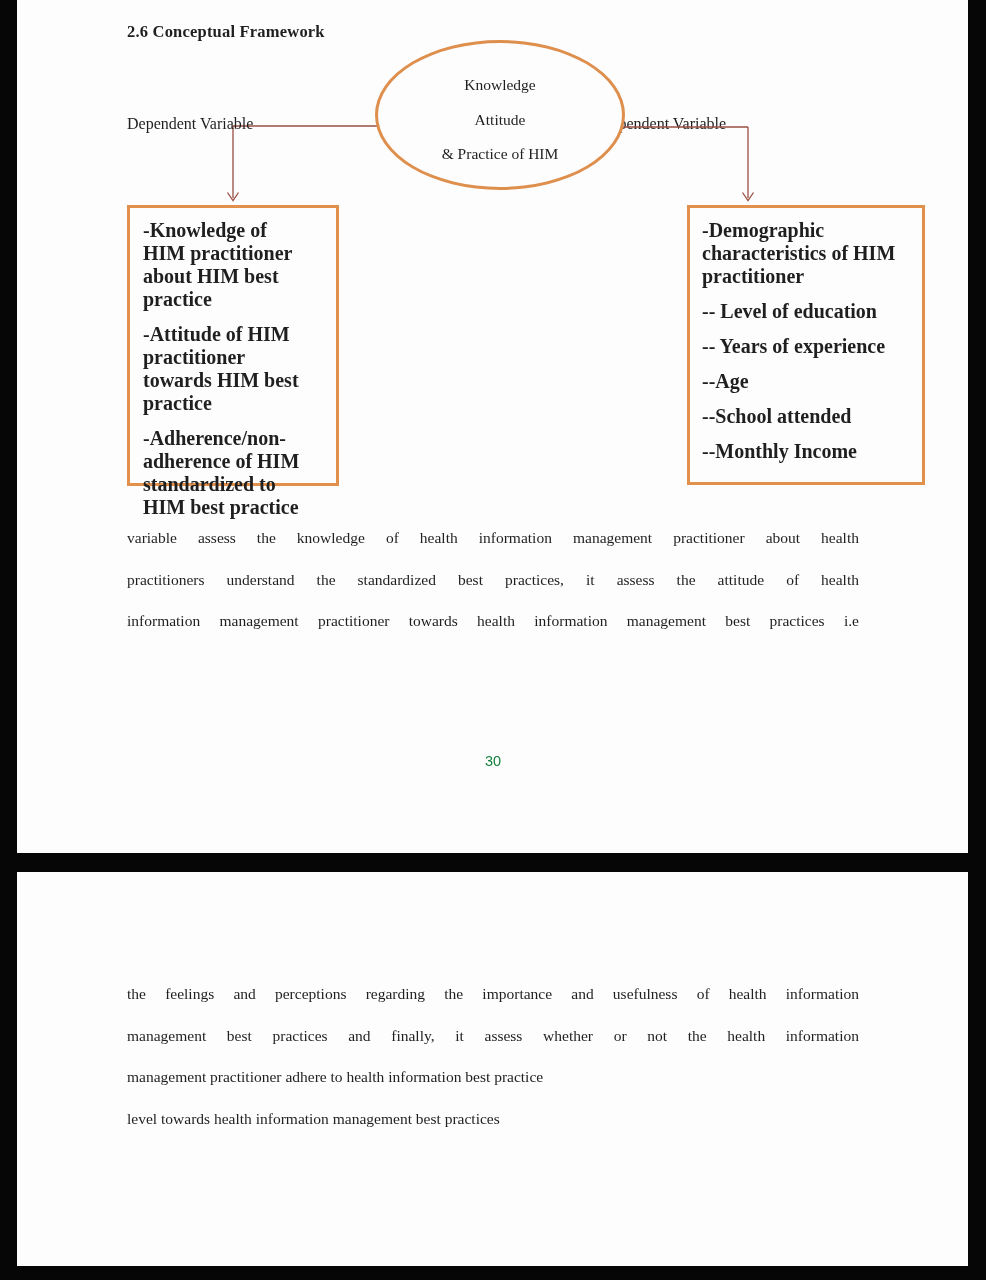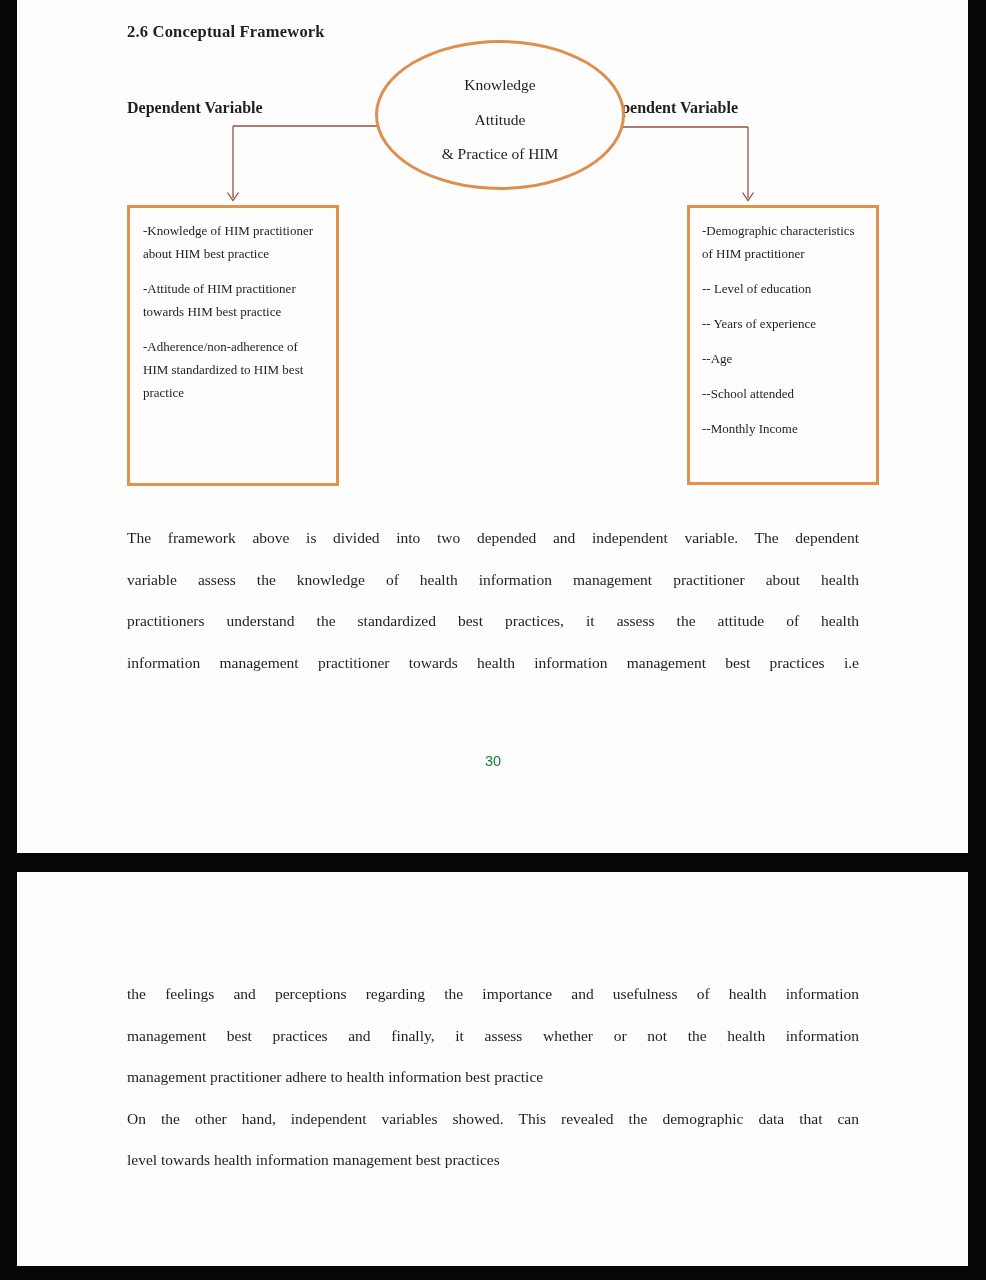--- a/index.html
+++ b/index.html
@@ -20,22 +20,23 @@
   #page1 { top:0; height:853px; }
   #page2 { top:872px; height:394px; }
   .abs { position:absolute; }
 
   .heading {
     left:110px; top:22px;
     font-size:16.5px; font-weight:bold;
     letter-spacing:0.2px;
   }
   .var-label {
-    font-size:16px; font-weight:bold;
+    font-size:16px; font-weight:normal;
     white-space:nowrap;
+    margin-top:16px;
   }
   #dep-label { left:110px; top:99px; z-index:2; }
   #indep-label { left:573px; top:99px; z-index:1; }
 
   #connector-svg {
     left:0; top:0; width:951px; height:853px; z-index:1;
   }
 
   #kap-ellipse {
     left:358px; top:40px;
@@ -45,33 +46,34 @@
     background:#fdfdfd;
     z-index:3;
     text-align:center;
     padding-top:25px;
     font-size:15.5px;
   }
   #kap-ellipse .eline { line-height:34.5px; }
 
   .frame-box {
     border:3px solid #e2914d;
-    font-size:13px;
+    font-size:20px;
     line-height:23px;
     z-index:2;
     background:#fdfdfd;
+    font-weight:bold;
   }
   #dependent-box {
     left:110px; top:205px;
     width:212px; height:281px;
     padding:11px 22px 0 13px;
   }
   #independent-box {
     left:670px; top:205px;
-    width:192px; height:280px;
+    width:238px; height:280px;
     padding:11px 14px 0 12px;
   }
   .box-item { margin-bottom:12px; }
 
   .para {
     left:110px; width:732px;
     font-size:15.5px;
   }
   .tline {
     height:41.5px; line-height:41.5px;
@@ -129,30 +131,28 @@
   <div class="abs frame-box" id="independent-box">
     <div class="box-item">-Demographic characteristics of HIM practitioner</div>
     <div class="box-item">-- Level of education</div>
     <div class="box-item">-- Years of experience</div>
     <div class="box-item">--Age</div>
     <div class="box-item">--School attended</div>
     <div class="box-item">--Monthly Income</div>
   </div>
 
   <div class="abs para" id="para-page1">
-    <div class="tline jline">The framework above is divided into two depended and independent variable. The dependent</div>
     <div class="tline jline">variable assess the knowledge of health information management practitioner about health</div>
     <div class="tline jline">practitioners understand the standardized best practices, it assess the attitude  of health</div>
     <div class="tline jline">information management practitioner towards health information management best practices i.e</div>
   </div>
 
   <div class="abs" id="page-number">30</div>
 </div>
 
 <div class="page" id="page2">
   <div class="abs para" id="para-page2">
     <div class="tline jline">the feelings and perceptions regarding the importance and usefulness of health information</div>
     <div class="tline jline">management best practices and finally, it assess whether or not the health information</div>
     <div class="tline lline">management practitioner adhere to health information best practice</div>
-    <div class="tline jline">On the other hand, independent variables showed. This revealed the demographic data that can</div>
     <div class="tline lline">level towards health information management best practices</div>
   </div>
 </div>
 
 </body></html>

